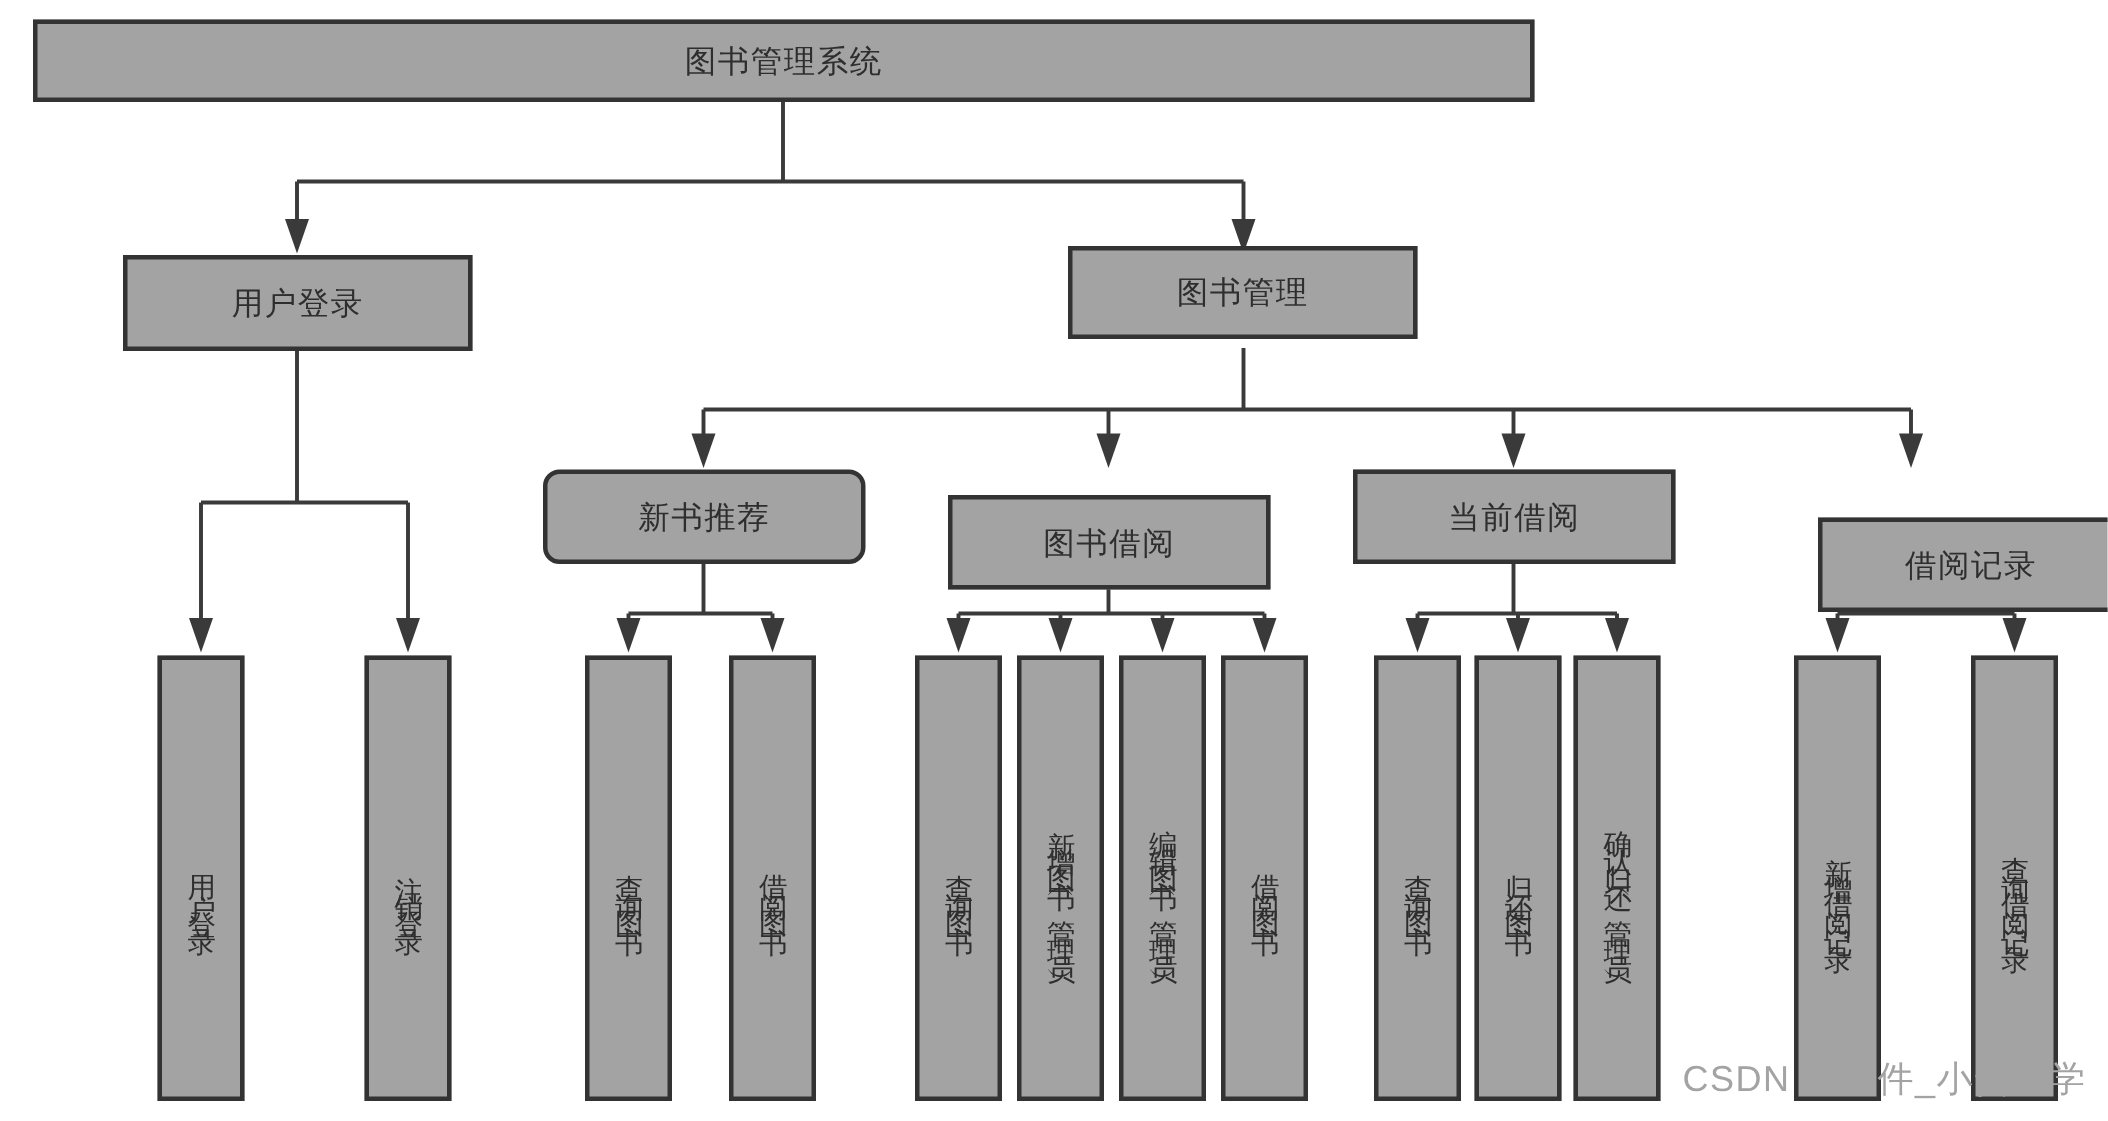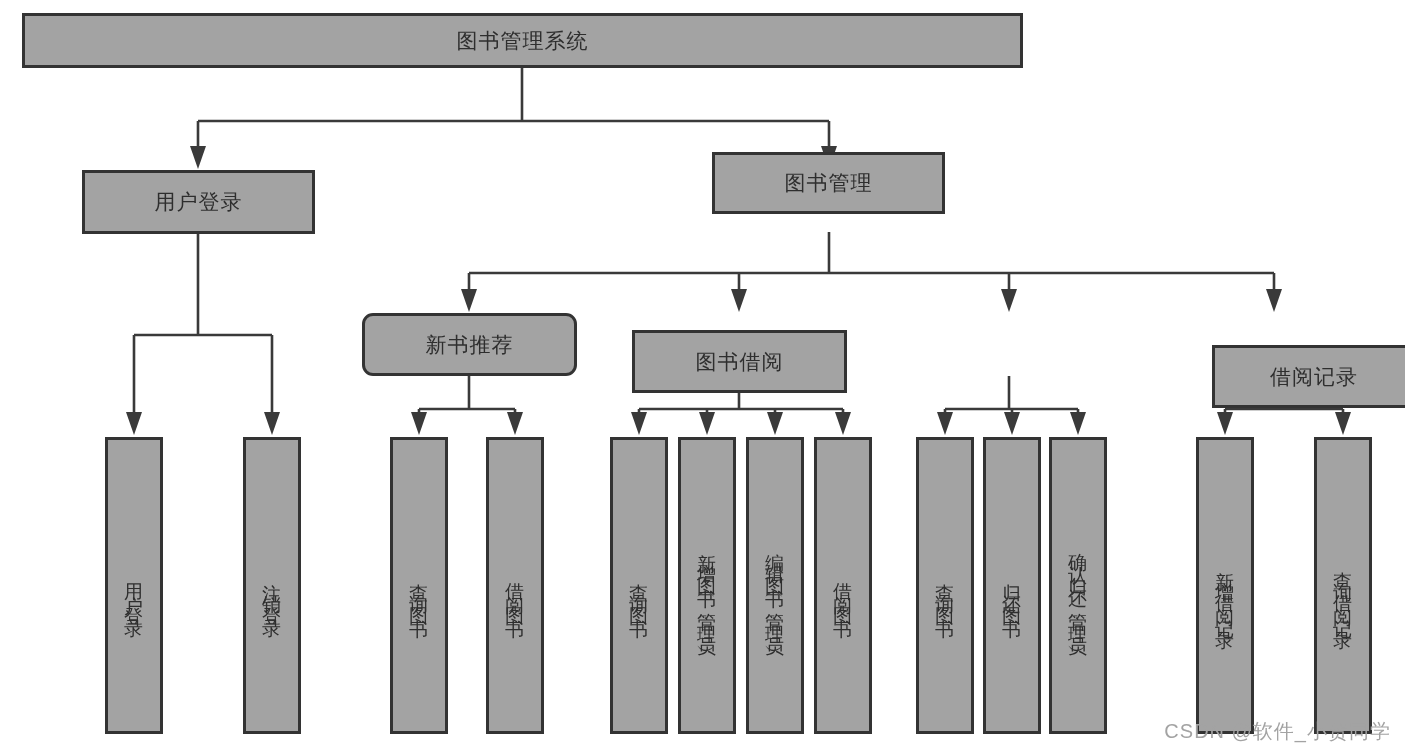--- a/index.html
+++ b/index.html
@@ -47,22 +47,22 @@
     writing-mode: vertical-rl;
     text-orientation: mixed;
     letter-spacing: 12px;
     line-height: 1;
     margin-bottom: -12px; 
     white-space: nowrap;
   }
   .watermark {
     position: absolute;
     right: 14px;
-    bottom: 2px;
-    font-size: 20px;
+    bottom: 12px;
+    font-size: 24px;
     color: var(--watermark_color);
     letter-spacing: 1px;
     pointer-events: none;
   }
 </style>
 </head>
 <body>
 
 <div class="canvas">
 
@@ -109,29 +109,32 @@
     </g>
   </svg>
 
   <div class="node hbox" style="left:22px; top:13px; width:1001px; height:55px;">
     <span>图书管理系统</span>
   </div>
 
   <div class="node hbox" style="left:82px; top:170px; width:233px; height:64px;">
     <span>用户登录</span>
   </div>
-  <div class="node hbox" style="left:712px; top:152px; width:233px; height:62px;">
+  <div class="node hbox" style="left:712px; top:164px; width:233px; height:62px;">
     <span>图书管理</span>
   </div>
 
   <div class="node hbox" style="left:362px; top:313px; width:215px; height:63px;border-radius:11px;">
     <span>新书推荐</span>
   </div>
   <div class="node hbox" style="left:632px; top:330px; width:215px; height:63px;">
     <span>图书借阅</span>
+  </div>
+  <div class="node hbox" style="left:902px; top:313px; width:215px; height:63px;">
+    <span>当前借阅</span>
   </div>
   <div class="node hbox" style="left:1212px; top:313px; width:204px; height:63px;margin-top:32px;">
     <span>借阅记录</span>
   </div>
 
   <div class="node vbox" style="left:105px; top:437px; width:58px; height:297px;">
     <span class="vtext">用户登录</span>
   </div>
   <div class="node vbox" style="left:243px; top:437px; width:58px; height:297px;">
     <span class="vtext">注销登录</span>

